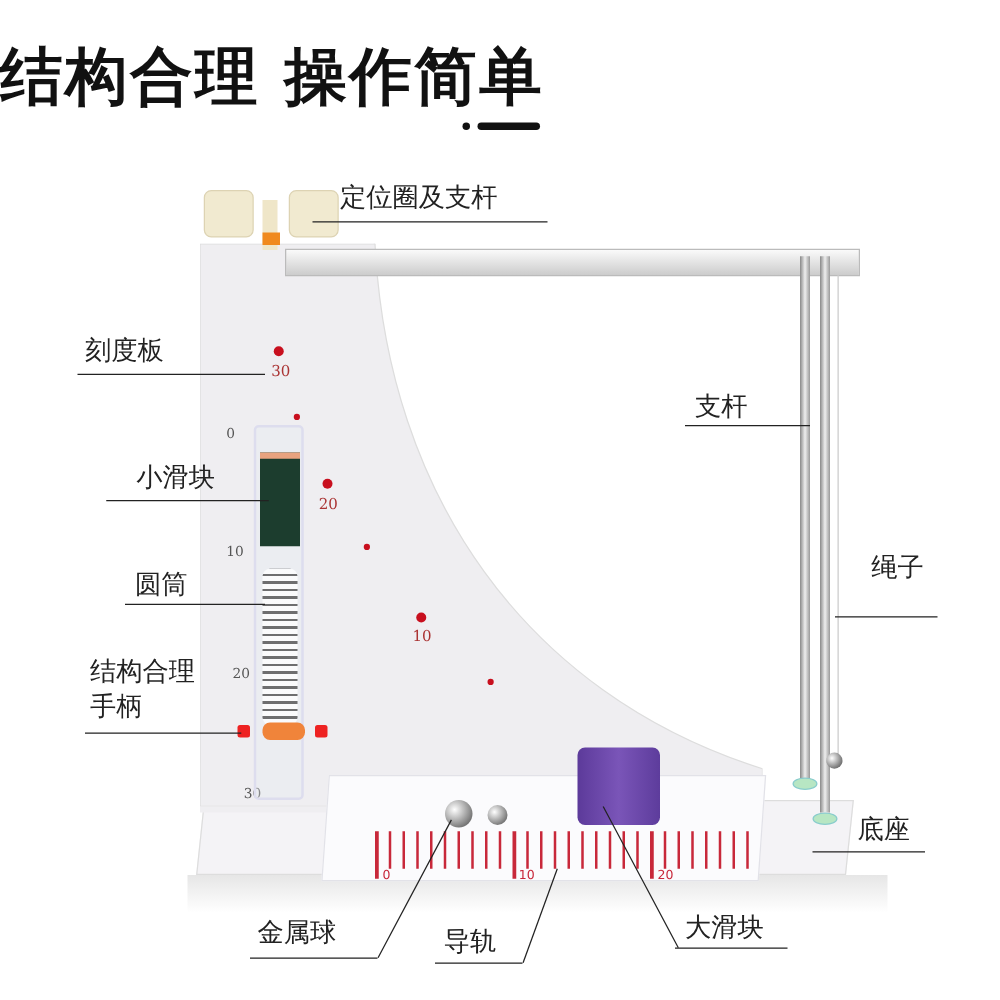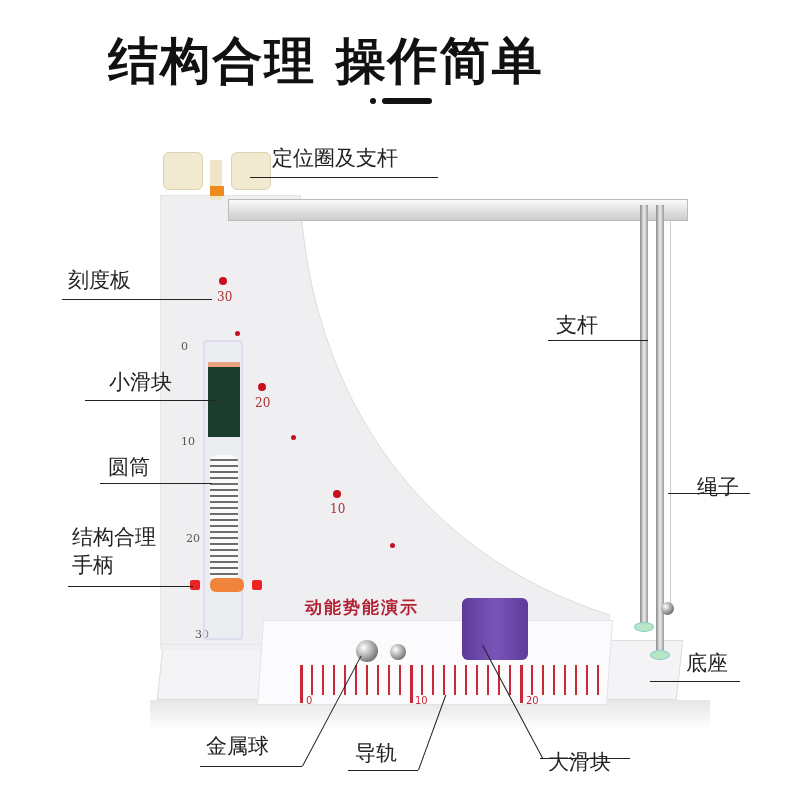--- a/index.html
+++ b/index.html
@@ -1,17 +1,17 @@
 <!DOCTYPE html>
 <html><head>
 <meta charset="utf-8">
 <style>
   * { box-sizing: border-box; margin: 0; padding: 0; }
   body { width: 800px; height: 800px; background: #fff; font-family: "DejaVu Sans", sans-serif; position: relative; overflow: hidden; }
-  .title { position: absolute; top: 28px; left: 0; width: 652px; text-align: center; font-size: 50px; font-weight: bold; color: #111; letter-spacing: 2px; }
+  .title { position: absolute; top: 28px; left: 0; width: 652px; text-align: left; font-size: 50px; font-weight: bold; color: #111; letter-spacing: 2px; }
   .title-deco { position: absolute; top: 97px; left: 370px; }
   .title-deco .dot { position: absolute; left: 0; top: 1px; width: 6px; height: 6px; border-radius: 50%; background: #111; }
   .title-deco .bar { position: absolute; left: 12px; top: 1px; width: 50px; height: 6px; border-radius: 3px; background: #111; }
 
   .stage { position: absolute; left: 0; top: 0; width: 800px; height: 800px; }
   .floor-shadow { position: absolute; left: 150px; top: 700px; width: 560px; height: 30px; background: linear-gradient(#e6e6e6, #fff); }
   .base { position: absolute; left: 160px; top: 640px; width: 520px; height: 60px; background: #f4f3f6; border: 1px solid #ddd; transform: skewX(-6deg); }
   .board { position: absolute; left: 160px; top: 195px; width: 140px; height: 455px; background: #efeef1; border-right: 1px solid #ddd; }
   .curve { position: absolute; left: 160px; top: 195px; width: 450px; height: 450px; }
   .top-bar { position: absolute; left: 228px; top: 199px; width: 460px; height: 22px; background: linear-gradient(#fafafa, #ccc); border: 1px solid #bbb; }
@@ -102,21 +102,20 @@
   <div class="tube"></div>
   <div class="slider-small"></div>
   <div class="spring"></div>
   <div class="release">
     <div class="knob" style="left:0;"></div>
     <div class="pad"></div>
     <div class="knob" style="left:62px;"></div>
   </div>
 
   <div class="track"></div>
-  <div class="board-text">动能势能演示</div>
   <div class="big-slider"></div>
   <div class="ball b1"></div>
   <div class="ball b2"></div>
 
   <div class="ruler">
     <div class="tick major" style="left:0px;"></div>
     <div class="tick" style="left:11px;"></div>
     <div class="tick" style="left:22px;"></div>
     <div class="tick" style="left:33px;"></div>
     <div class="tick" style="left:44px;"></div>
@@ -161,29 +160,29 @@
 <div class="label" style="left:108px;top:455px;">圆筒</div>
 <div class="leader" style="left:100px;top:483px;width:112px;"></div>
 
 <div class="label" style="left:72px;top:525px;">结构合理</div>
 <div class="label" style="left:72px;top:553px;">手柄</div>
 <div class="leader" style="left:68px;top:586px;width:125px;"></div>
 
 <div class="label" style="left:556px;top:313px;">支杆</div>
 <div class="leader" style="left:548px;top:340px;width:100px;"></div>
 
-<div class="label" style="left:697px;top:475px;text-align:right;">绳子</div>
+<div class="label" style="left:697px;top:442px;text-align:right;">绳子</div>
 <div class="leader" style="left:668px;top:493px;width:82px;"></div>
 
 <div class="label" style="left:686px;top:651px;">底座</div>
 <div class="leader" style="left:650px;top:681px;width:90px;"></div>
 
 <div class="label" style="left:206px;top:734px;">金属球</div>
 <div class="leader" style="left:200px;top:766px;width:102px;"></div>
 <div class="leader" style="left:302px;top:766px;width:125px;transform:rotate(-62deg);"></div>
 
 <div class="label" style="left:355px;top:741px;">导轨</div>
 <div class="leader" style="left:348px;top:770px;width:70px;"></div>
 <div class="leader" style="left:418px;top:770px;width:80px;transform:rotate(-70deg);"></div>
 
-<div class="label" style="left:548px;top:750px;">大滑块</div>
+<div class="label" style="left:548px;top:730px;">大滑块</div>
 <div class="leader" style="left:540px;top:758px;width:90px;"></div>
 <div class="leader" style="left:483px;top:645px;width:128px;transform:rotate(62deg);"></div>
 
 </body></html>

